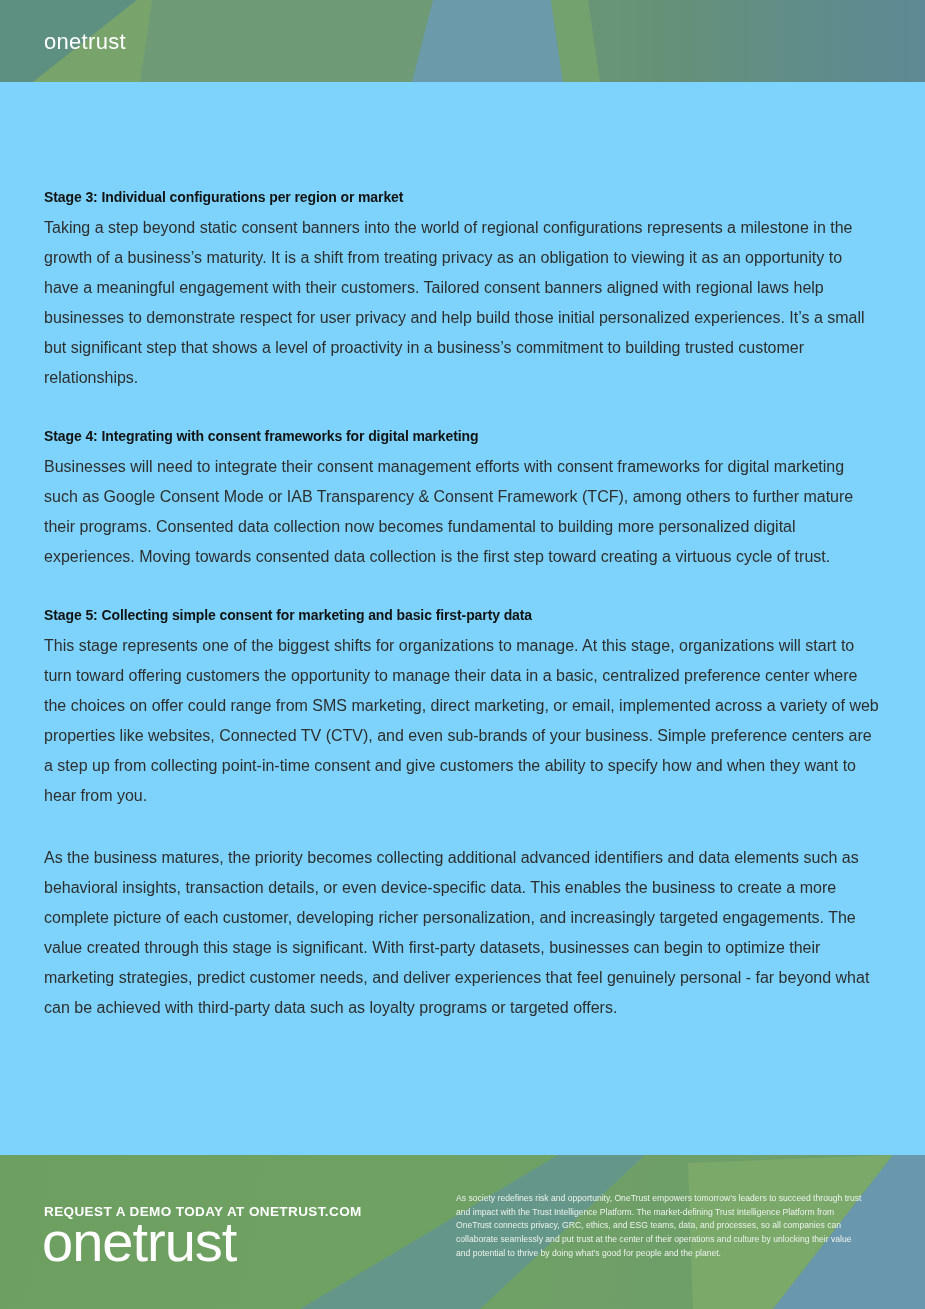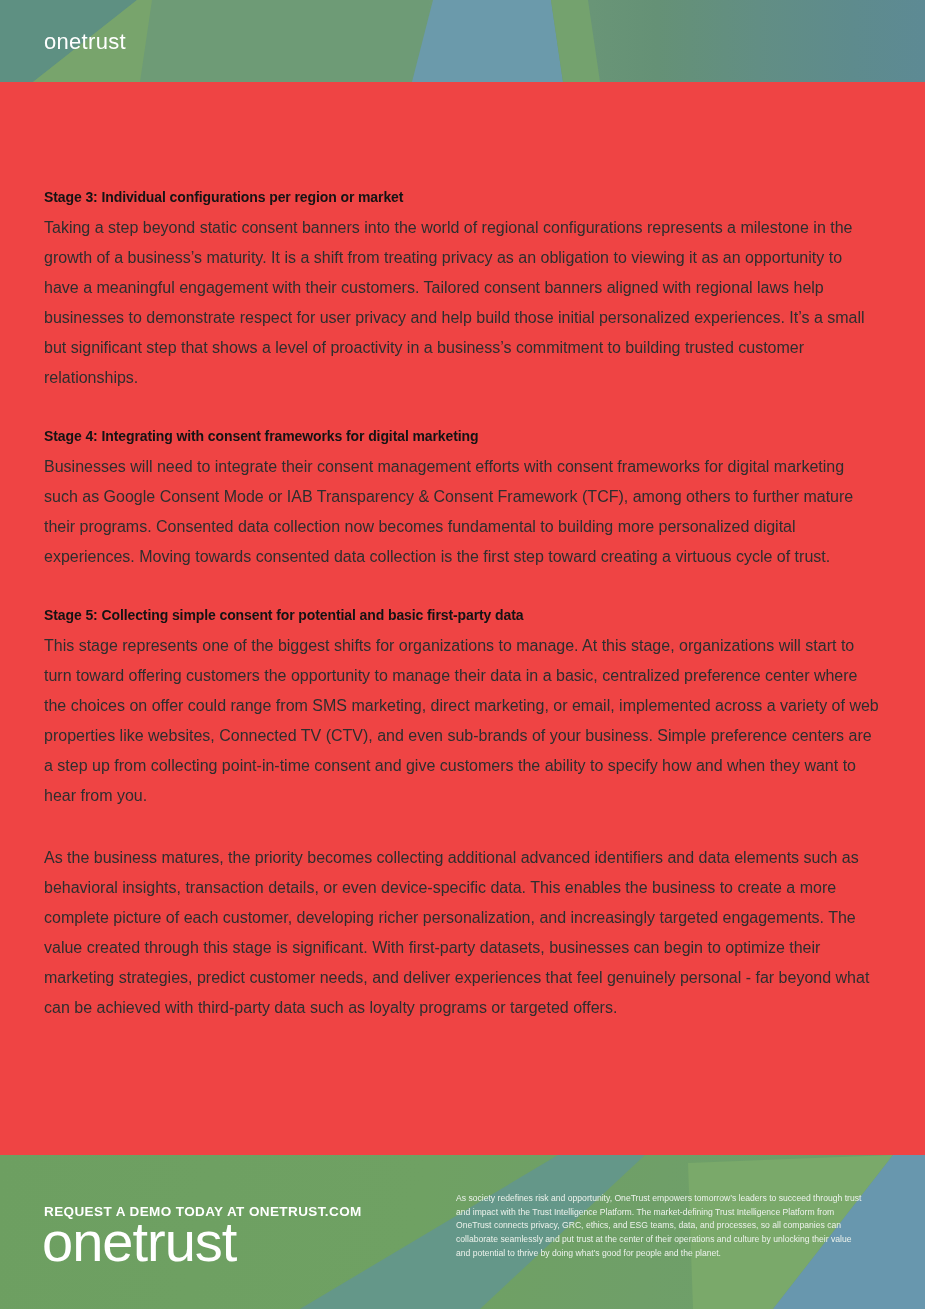--- a/index.html
+++ b/index.html
@@ -1,18 +1,18 @@
 <!DOCTYPE html>
 <html><head>
 <meta charset="utf-8">
 <style>
   html,body { margin:0; padding:0; background:#ffffff; }
   .page {
     position:relative; width:925px; height:1309px; overflow:hidden;
-    background:#ef4444;
+    background:#7dd3fc;
     font-family:"Liberation Sans", sans-serif;
   }
 
   
   .hdr {
     position:absolute; left:0; top:0; width:925px; height:82px; overflow:hidden;
     background:linear-gradient(to right,
       #6e9b76 0%, #6e9b76 46%, #6f9d78 53%, #699577 64%,
       #659176 71%, #628e84 82%, #5e8b8d 92%, #5d8a94 100%);
   }
@@ -75,21 +75,21 @@
   <main class="content">
     <section>
       <h2>Stage 3: Individual configurations per region or market</h2>
       <p>Taking a step beyond static consent banners into the world of regional configurations represents a milestone in the growth of a business’s maturity. It is a shift from treating privacy as an obligation to viewing it as an opportunity to have a meaningful engagement with their customers. Tailored consent banners aligned with regional laws help businesses to demonstrate respect for user privacy and help build those initial personalized experiences. It’s a small but significant step that shows a level of proactivity in a business’s commitment to building trusted customer relationships.</p>
     </section>
     <section>
       <h2>Stage 4: Integrating with consent frameworks for digital marketing</h2>
       <p>Businesses will need to integrate their consent management efforts with consent frameworks for digital marketing such as Google Consent Mode or IAB Transparency &amp; Consent Framework (TCF), among others to further mature their programs. Consented data collection now becomes fundamental to building more personalized digital experiences. Moving towards consented data collection is the first step toward creating a virtuous cycle of trust.</p>
     </section>
     <section>
-      <h2>Stage 5: Collecting simple consent for potential and basic first-party data</h2>
+      <h2>Stage 5: Collecting simple consent for marketing and basic first-party data</h2>
       <p>This stage represents one of the biggest shifts for organizations to manage. At this stage, organizations will start to turn toward offering customers the opportunity to manage their data in a basic, centralized preference center where the choices on offer could range from SMS marketing, direct marketing, or email, implemented across a variety of web properties like websites, Connected TV (CTV), and even sub-brands of your business. Simple preference centers are a step up from collecting point-in-time consent and give customers the ability to specify how and when they want to hear from you.</p>
     </section>
     <section>
       <p>As the business matures, the priority becomes collecting additional advanced identifiers and data elements such as behavioral insights, transaction details, or even device-specific data. This enables the business to create a more complete picture of each customer, developing richer personalization, and increasingly targeted engagements. The value created through this stage is significant. With first-party datasets, businesses can begin to optimize their marketing strategies, predict customer needs, and deliver experiences that feel genuinely personal - far beyond what can be achieved with third-party data such as loyalty programs or targeted offers.</p>
     </section>
   </main>
 
   <footer class="ftr">
     <div class="shape f-teal"></div>
     <div class="shape f-light"></div>

